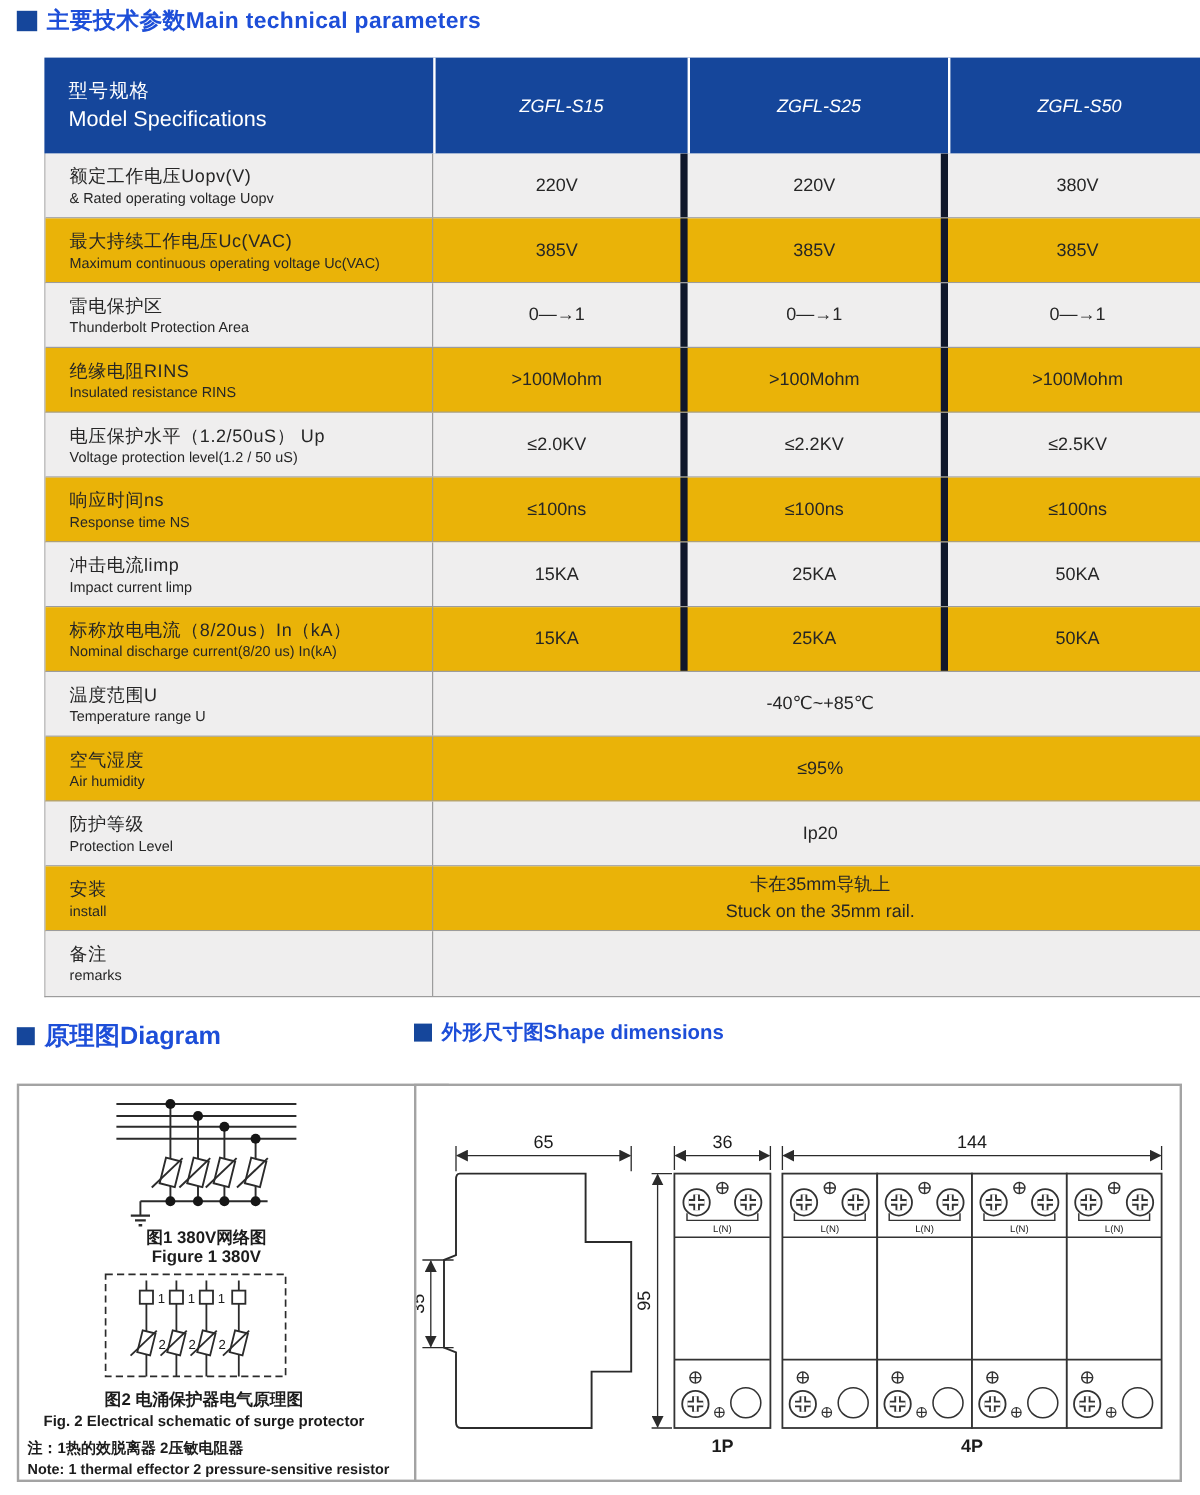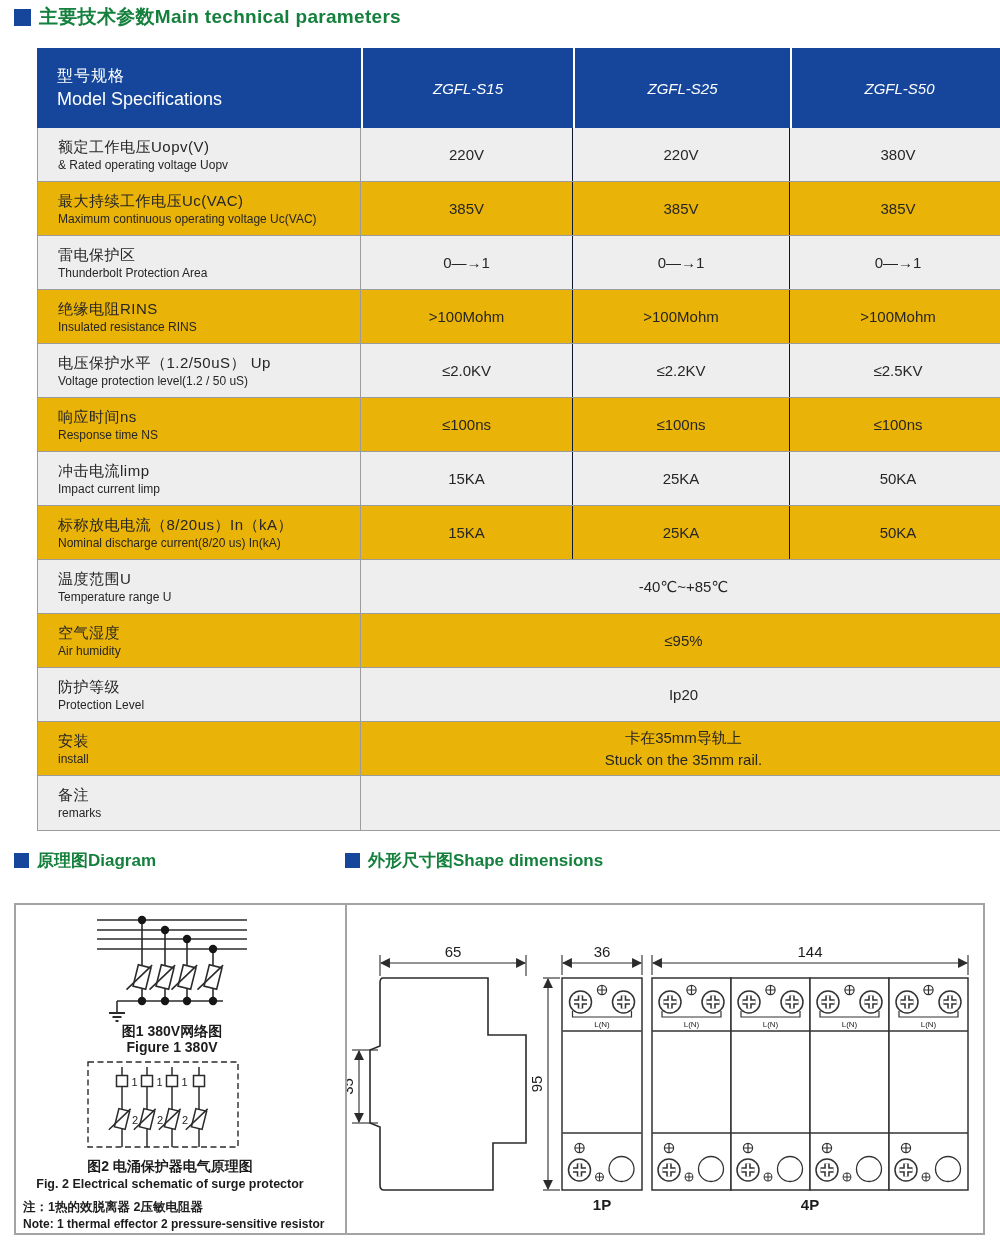--- a/index.html
+++ b/index.html
@@ -1,44 +1,44 @@
 <!DOCTYPE html>
 <html style="--blue: #15469b;"><head>
 <meta charset="utf-8">
 <style>
   html,body{margin:0;padding:0;}
   body{
     width:1000px;height:1246px;position:relative;background:#ffffff;
     font-family:"Liberation Sans","DejaVu Sans",sans-serif;color:#262626;
     overflow:hidden;
   }
-  .section-title{position:absolute;display:flex;align-items:center;gap:8px;font-weight:700;color:#15803d;}
+  .section-title{position:absolute;display:flex;align-items:center;gap:8px;font-weight:700;color:#1d4ed8;}
   #main-title{left:14px;top:4px;font-size:19px;letter-spacing:.3px;}
-  #diagram-title{left:14px;top:849px;font-size:17px;}
+  #diagram-title{left:14px;top:849px;font-size:21px;}
   #shape-title{left:345px;top:849px;font-size:17px;}
   .bullet{display:inline-block;background:var(--blue);flex:0 0 auto;}
   #main-title .bullet{width:17px;height:17px;}
   #diagram-title .bullet,#shape-title .bullet{width:15px;height:15px;}
 
   
   .spec-table{position:absolute;left:14px;top:48px;width:970px;padding-left:23px;}
   .thead{display:grid;grid-template-columns:324px 212px 217px 217px;height:80px;background:var(--blue);}
   .hcell{color:#fff;display:flex;align-items:center;justify-content:center;font-size:15px;box-sizing:border-box;}
   .hcell + .hcell{border-left:2px solid #fff;font-style:italic;}
   .hcell.hlabel{flex-direction:column;align-items:flex-start;justify-content:center;padding-left:20px;}
   .hzh{font-size:16px;letter-spacing:1px;}
   .hen{font-size:18px;margin-top:2px;}
   .tbody{box-sizing:border-box;border:1px solid #9c9c9c;border-top:none;}
   .trow{display:grid;grid-template-columns:323px 212px 217px 1fr;height:54px;box-sizing:border-box;border-bottom:1px solid #9c9c9c;background:#eab308;}
   .trow:nth-child(odd){background:#efeeee;}
   .trow:last-child{border-bottom:none;}
   .tlabel{display:flex;flex-direction:column;justify-content:center;padding-left:20px;border-right:1px solid #9c9c9c;box-sizing:border-box;}
   .tlabel .zh{font-size:15px;letter-spacing:.5px;}
   .tlabel .en{font-size:12px;margin-top:1px;}
-  .tval{display:flex;align-items:center;justify-content:center;font-size:15px;border-right:1px solid #0f172a;box-sizing:border-box;text-align:center;}
+  .tval{display:flex;align-items:center;justify-content:center;font-size:15px;border-right:6px solid #0f172a;box-sizing:border-box;text-align:center;}
   .tval:last-child{border-right:none;}
   .tval.span{grid-column:2/5;white-space:pre-line;line-height:1.45;}
 
   
   .figbox{position:absolute;border:2px solid #a3a3a3;background:#fff;}
   #circuit-box{left:14px;top:903px;width:360px;height:332px;box-sizing:border-box;}
   #shape-box{left:345px;top:903px;width:640px;height:332px;box-sizing:border-box;}
   svg text{font-family:"Liberation Sans","DejaVu Sans",sans-serif;fill:#1c1c1c;}
 </style>
 </head>

